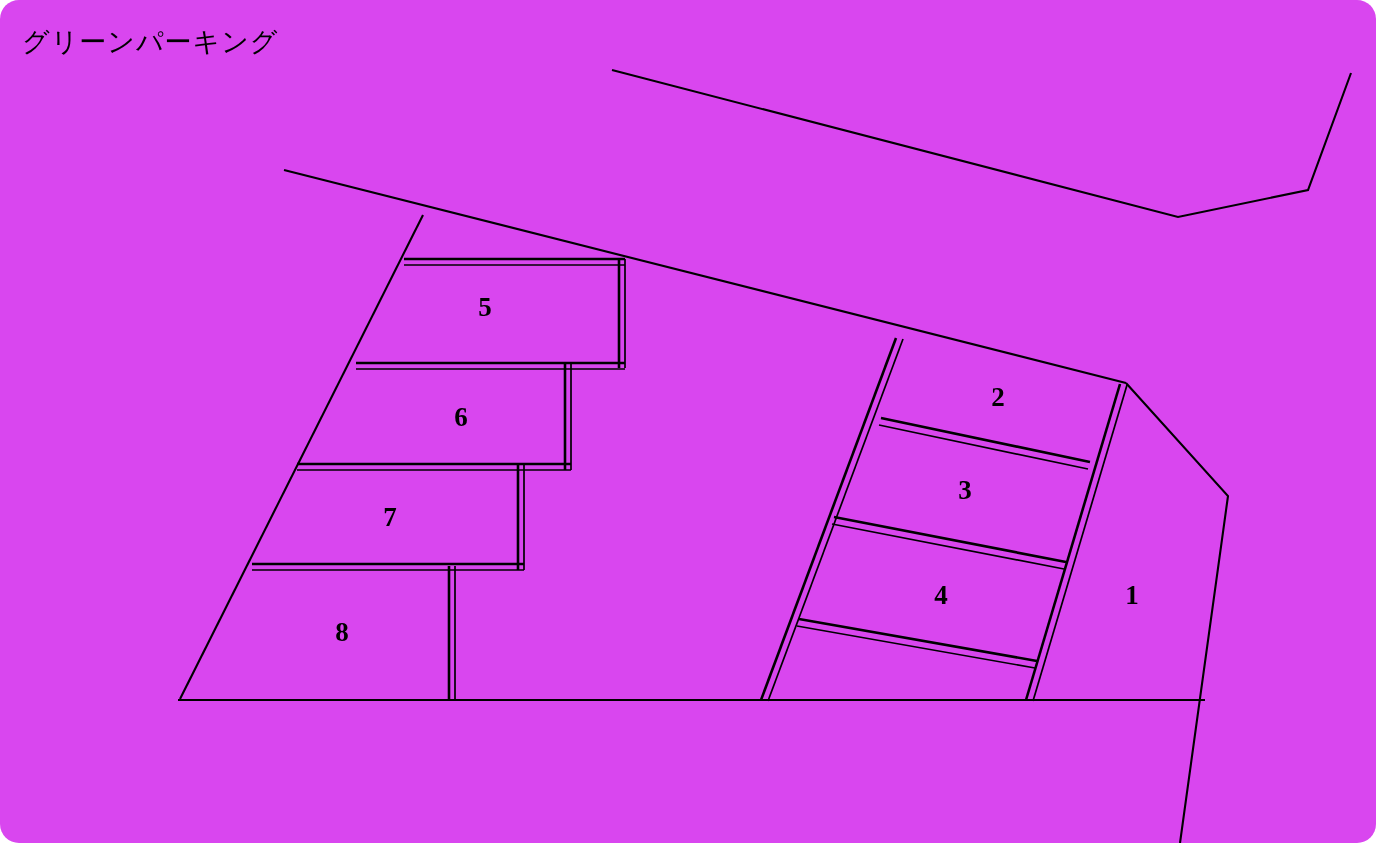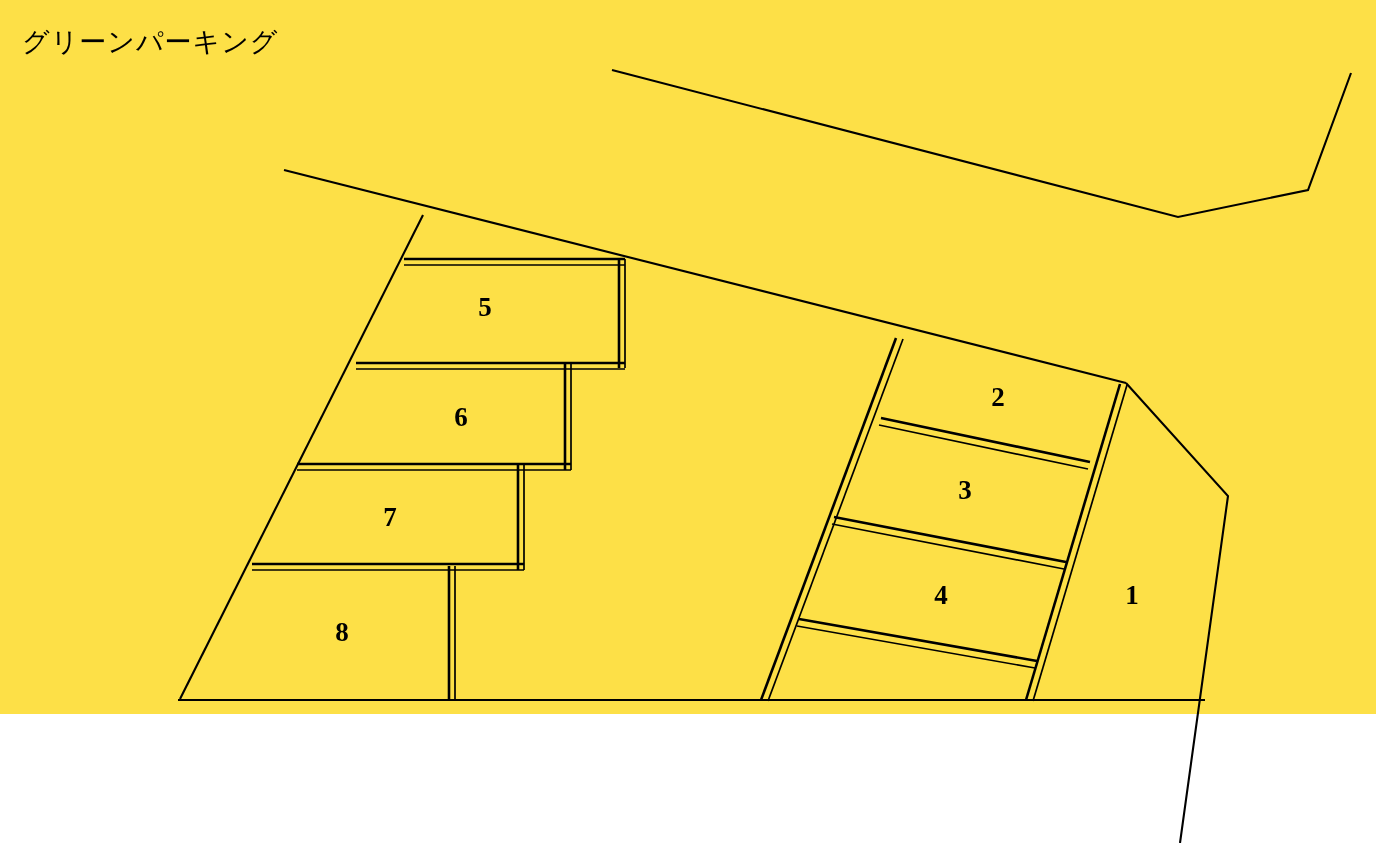--- a/index.html
+++ b/index.html
@@ -9,22 +9,23 @@
   }
   body {
     width: 1376px;
     height: 843px;
     font-family: "Liberation Serif", serif;
     overflow: hidden;
   }
   #plan-root {
     position: relative;
     width: 1376px;
-    height: 714px;
-    background: #fde047;
+    height: 843px;
+    background: #d946ef;
+    border-radius: 19px;
   }
   #plan-title {
     position: absolute;
     left: 22px;
     top: 24px;
     font-family: "DejaVu Serif", serif;
     font-size: 27px;
     letter-spacing: 1px;
     color: #000000;
     white-space: nowrap;

